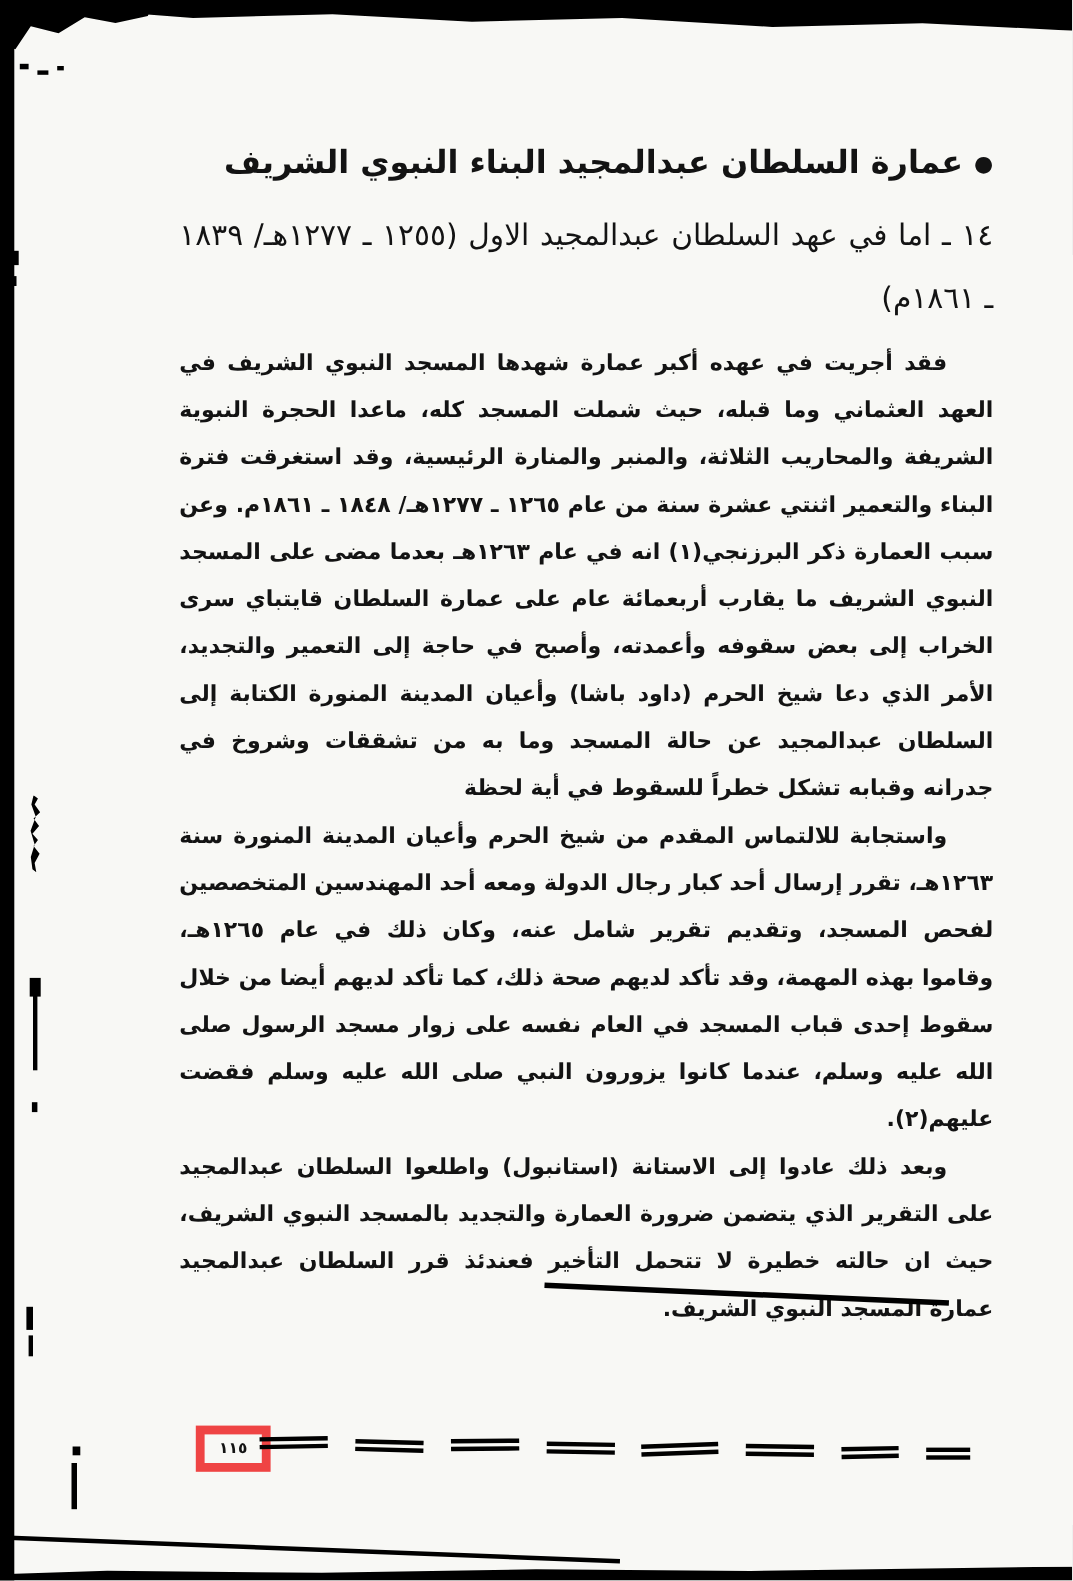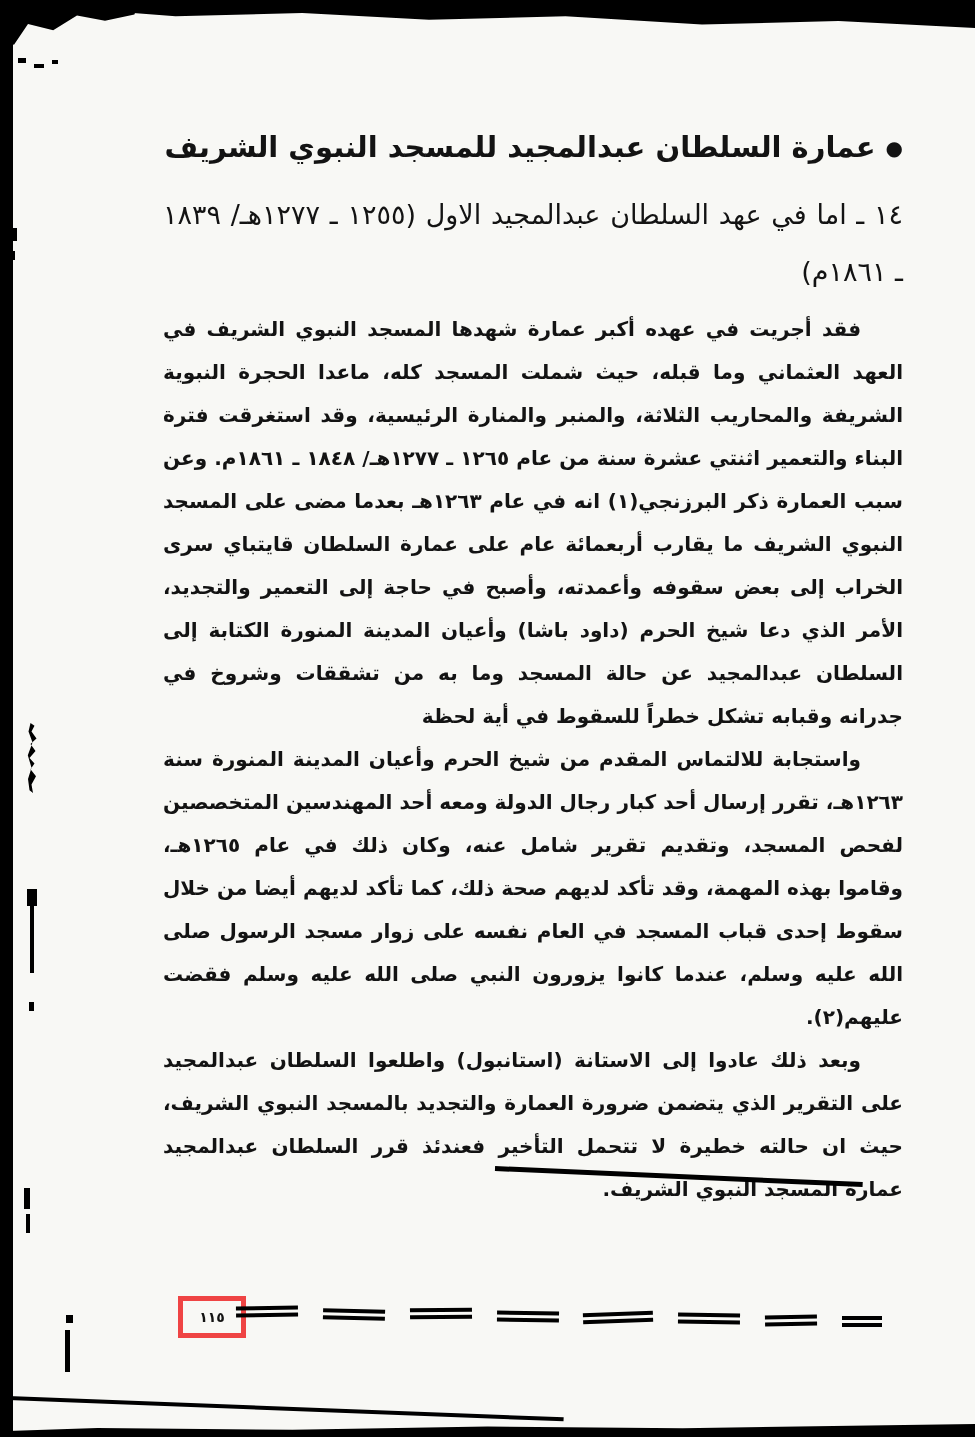--- a/index.html
+++ b/index.html
@@ -54,21 +54,21 @@
     position:absolute;left:495px;top:1166px;width:368px;height:5px;background:#000;
     transform-origin:left center;transform:rotate(2.5deg);
   }
   .footnotes{
     position:absolute;top:1181px;right:95px;width:668px;direction:rtl;text-align:right;
   }
   .footnotes p{margin:0;font-size:17px;font-weight:bold;line-height:38px;}
   
   .pagenum-box{
     position:absolute;left:178px;top:1296px;width:68px;height:42px;
-    border:5px solid #ef4444;box-sizing:border-box;background:#f8f8f5;
+    border:8px solid #ef4444;box-sizing:border-box;background:#f8f8f5;
     display:flex;align-items:center;justify-content:center;
     font-size:14px;font-weight:bold;
   }
   .dash-row{
     position:absolute;left:236px;top:1306px;width:646px;
     display:flex;justify-content:space-between;align-items:flex-start;
   }
   .dash{
     width:62px;height:11px;box-sizing:border-box;
     border-top:4px solid #000;border-bottom:4px solid #000;
@@ -100,21 +100,21 @@
   <div class="squiggle"></div>
   <div class="vline1-blob"></div>
   <div class="vline1"></div>
   <div class="dot1"></div>
   <div class="mdash1"></div>
   <div class="mdash2"></div>
   <div class="dot2"></div>
   <div class="vline2"></div>
 
   <div class="content">
-    <h1 class="title"><span class="bullet">●</span><span>عمارة السلطان عبدالمجيد للمسجد النبوي الشريف</span></h1>
+    <h1 class="title"><span class="bullet">●</span><span>عمارة السلطان عبدالمجيد البناء النبوي الشريف</span></h1>
     <h2 class="heading">١٤ ـ اما في عهد السلطان عبدالمجيد الاول (١٢٥٥ ـ ١٢٧٧هـ/ ١٨٣٩ ـ ١٨٦١م)</h2>
     <p class="para">فقد أجريت في عهده أكبر عمارة شهدها المسجد النبوي الشريف في العهد العثماني وما قبله، حيث شملت المسجد كله، ماعدا الحجرة النبوية الشريفة والمحاريب الثلاثة، والمنبر والمنارة الرئيسية، وقد استغرقت فترة البناء والتعمير اثنتي عشرة سنة من عام ١٢٦٥ ـ ١٢٧٧هـ/ ١٨٤٨ ـ ١٨٦١م. وعن سبب العمارة ذكر البرزنجي(١) انه في عام ١٢٦٣هـ بعدما مضى على المسجد النبوي الشريف ما يقارب أربعمائة عام على عمارة السلطان قايتباي سرى الخراب إلى بعض سقوفه وأعمدته، وأصبح في حاجة إلى التعمير والتجديد، الأمر الذي دعا شيخ الحرم (داود باشا) وأعيان المدينة المنورة الكتابة إلى السلطان عبدالمجيد عن حالة المسجد وما به من تشققات وشروخ في جدرانه وقبابه تشكل خطراً للسقوط في أية لحظة</p>
     <p class="para">واستجابة للالتماس المقدم من شيخ الحرم وأعيان المدينة المنورة سنة ١٢٦٣هـ، تقرر إرسال أحد كبار رجال الدولة ومعه أحد المهندسين المتخصصين لفحص المسجد، وتقديم تقرير شامل عنه، وكان ذلك في عام ١٢٦٥هـ، وقاموا بهذه المهمة، وقد تأكد لديهم صحة ذلك، كما تأكد لديهم أيضا من خلال سقوط إحدى قباب المسجد في العام نفسه على زوار مسجد الرسول صلى الله عليه وسلم، عندما كانوا يزورون النبي صلى الله عليه وسلم فقضت عليهم(٢).</p>
     <p class="para">وبعد ذلك عادوا إلى الاستانة (استانبول) واطلعوا السلطان عبدالمجيد على التقرير الذي يتضمن ضرورة العمارة والتجديد بالمسجد النبوي الشريف، حيث ان حالته خطيرة لا تتحمل التأخير فعندئذ قرر السلطان عبدالمجيد عمارة المسجد النبوي الشريف.</p>
   </div>
 
   <div class="footnote-divider"></div>
   <div class="footnotes">
   </div>
 

